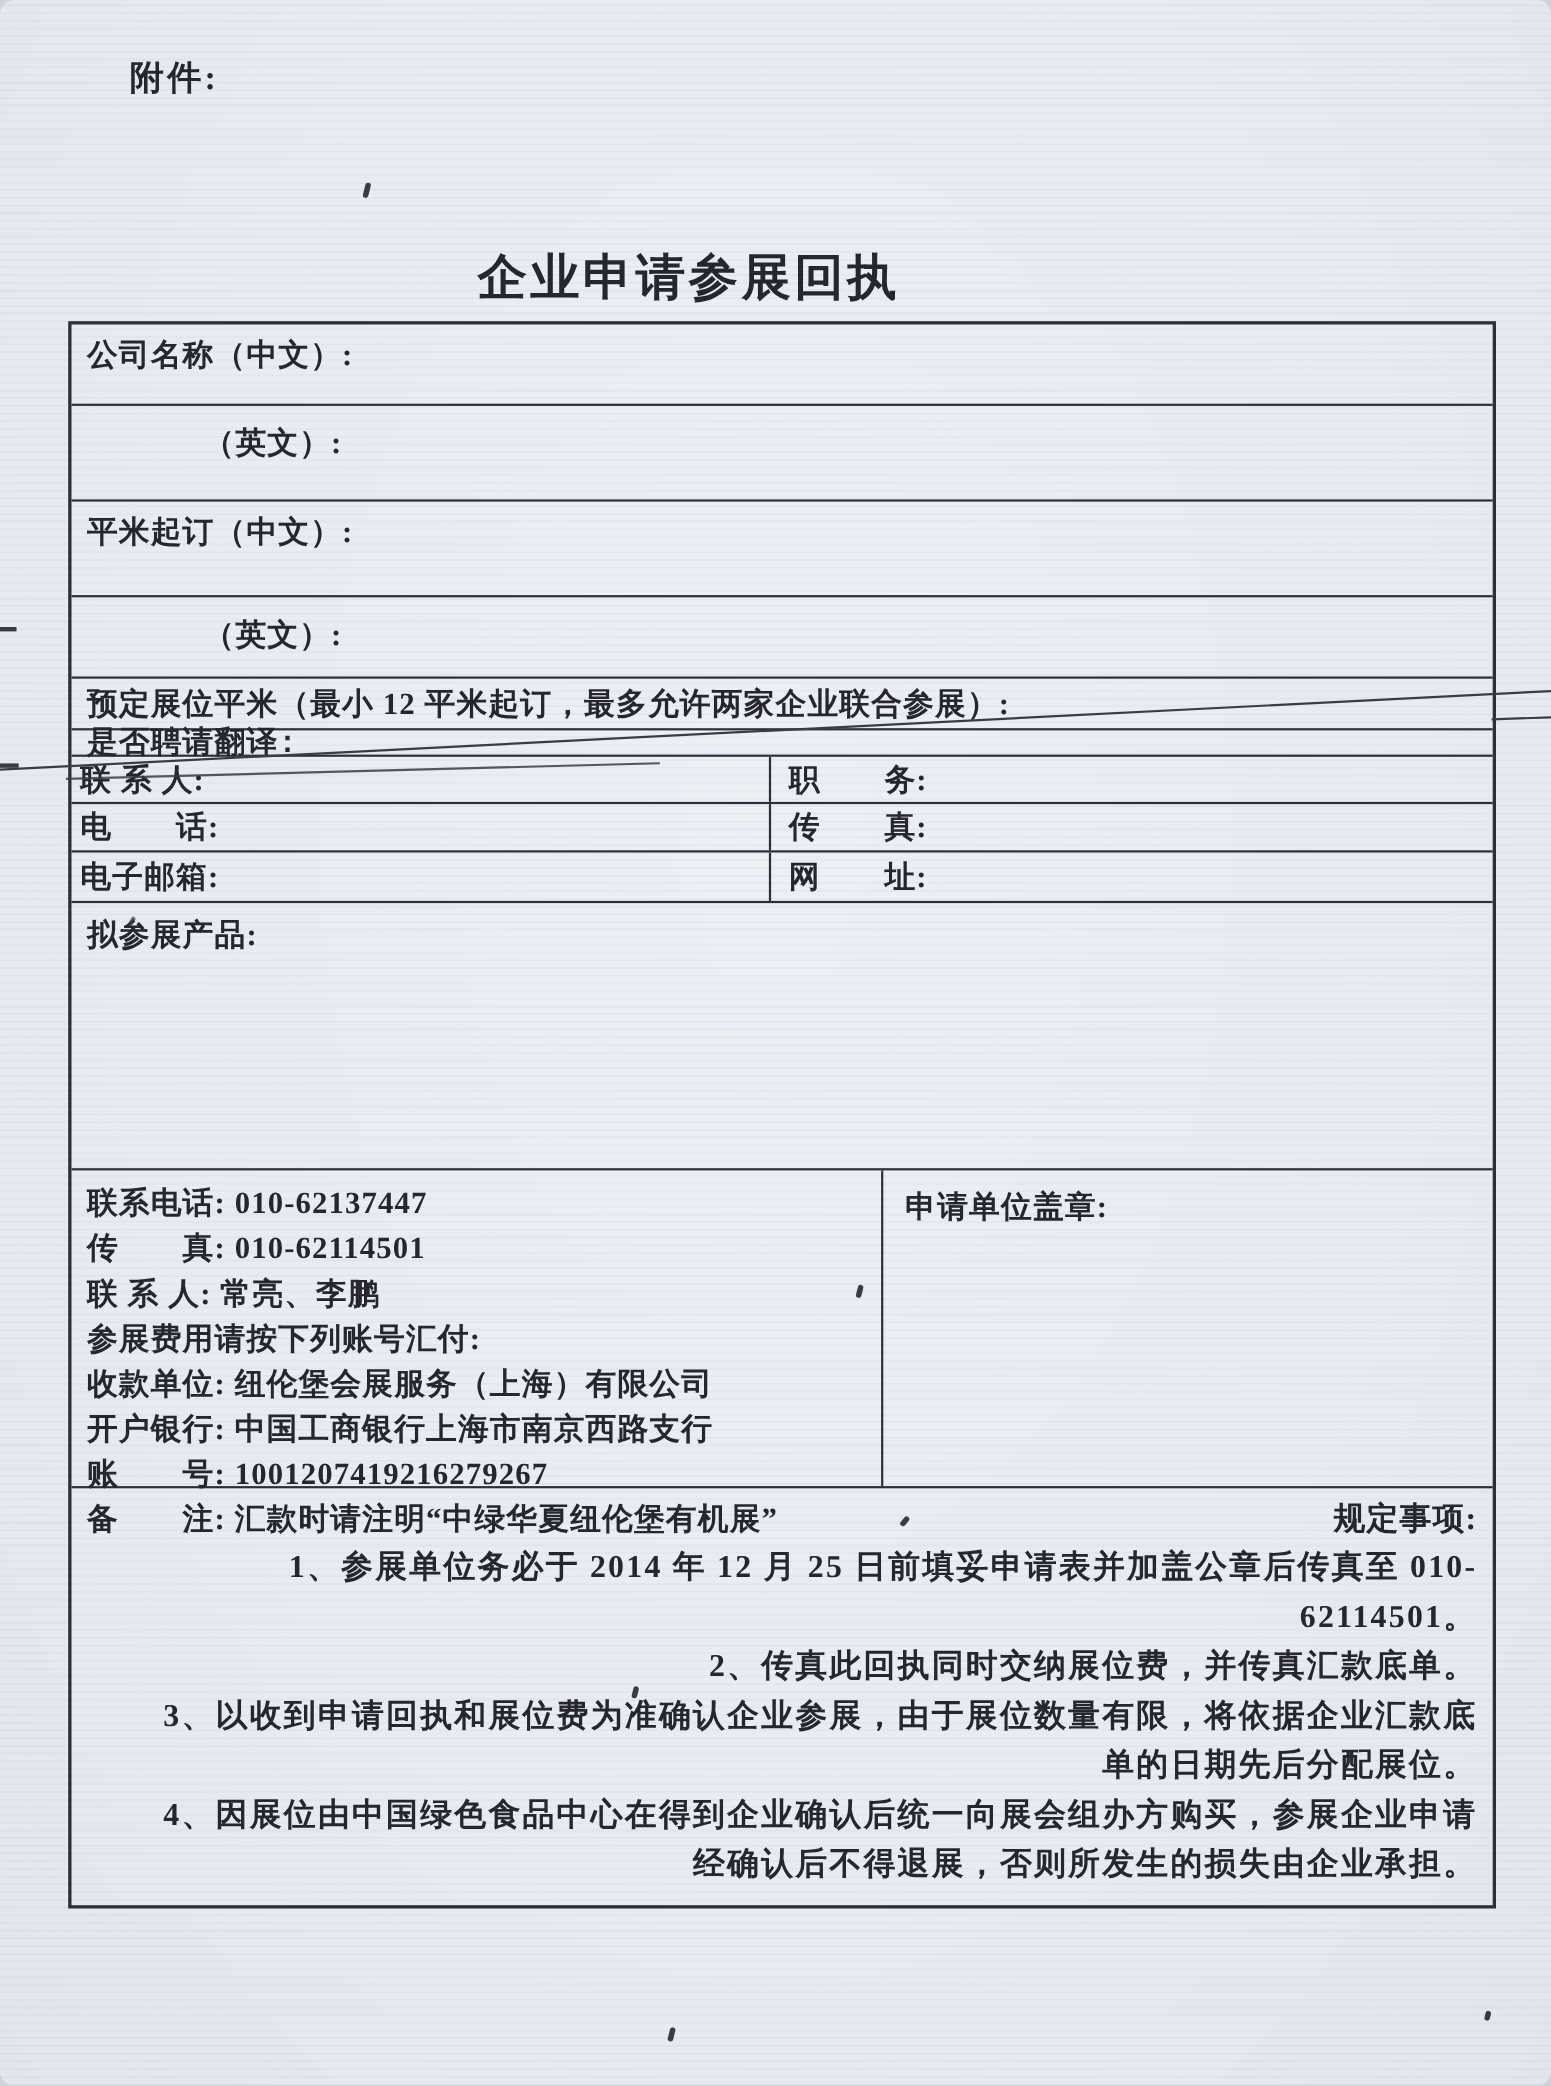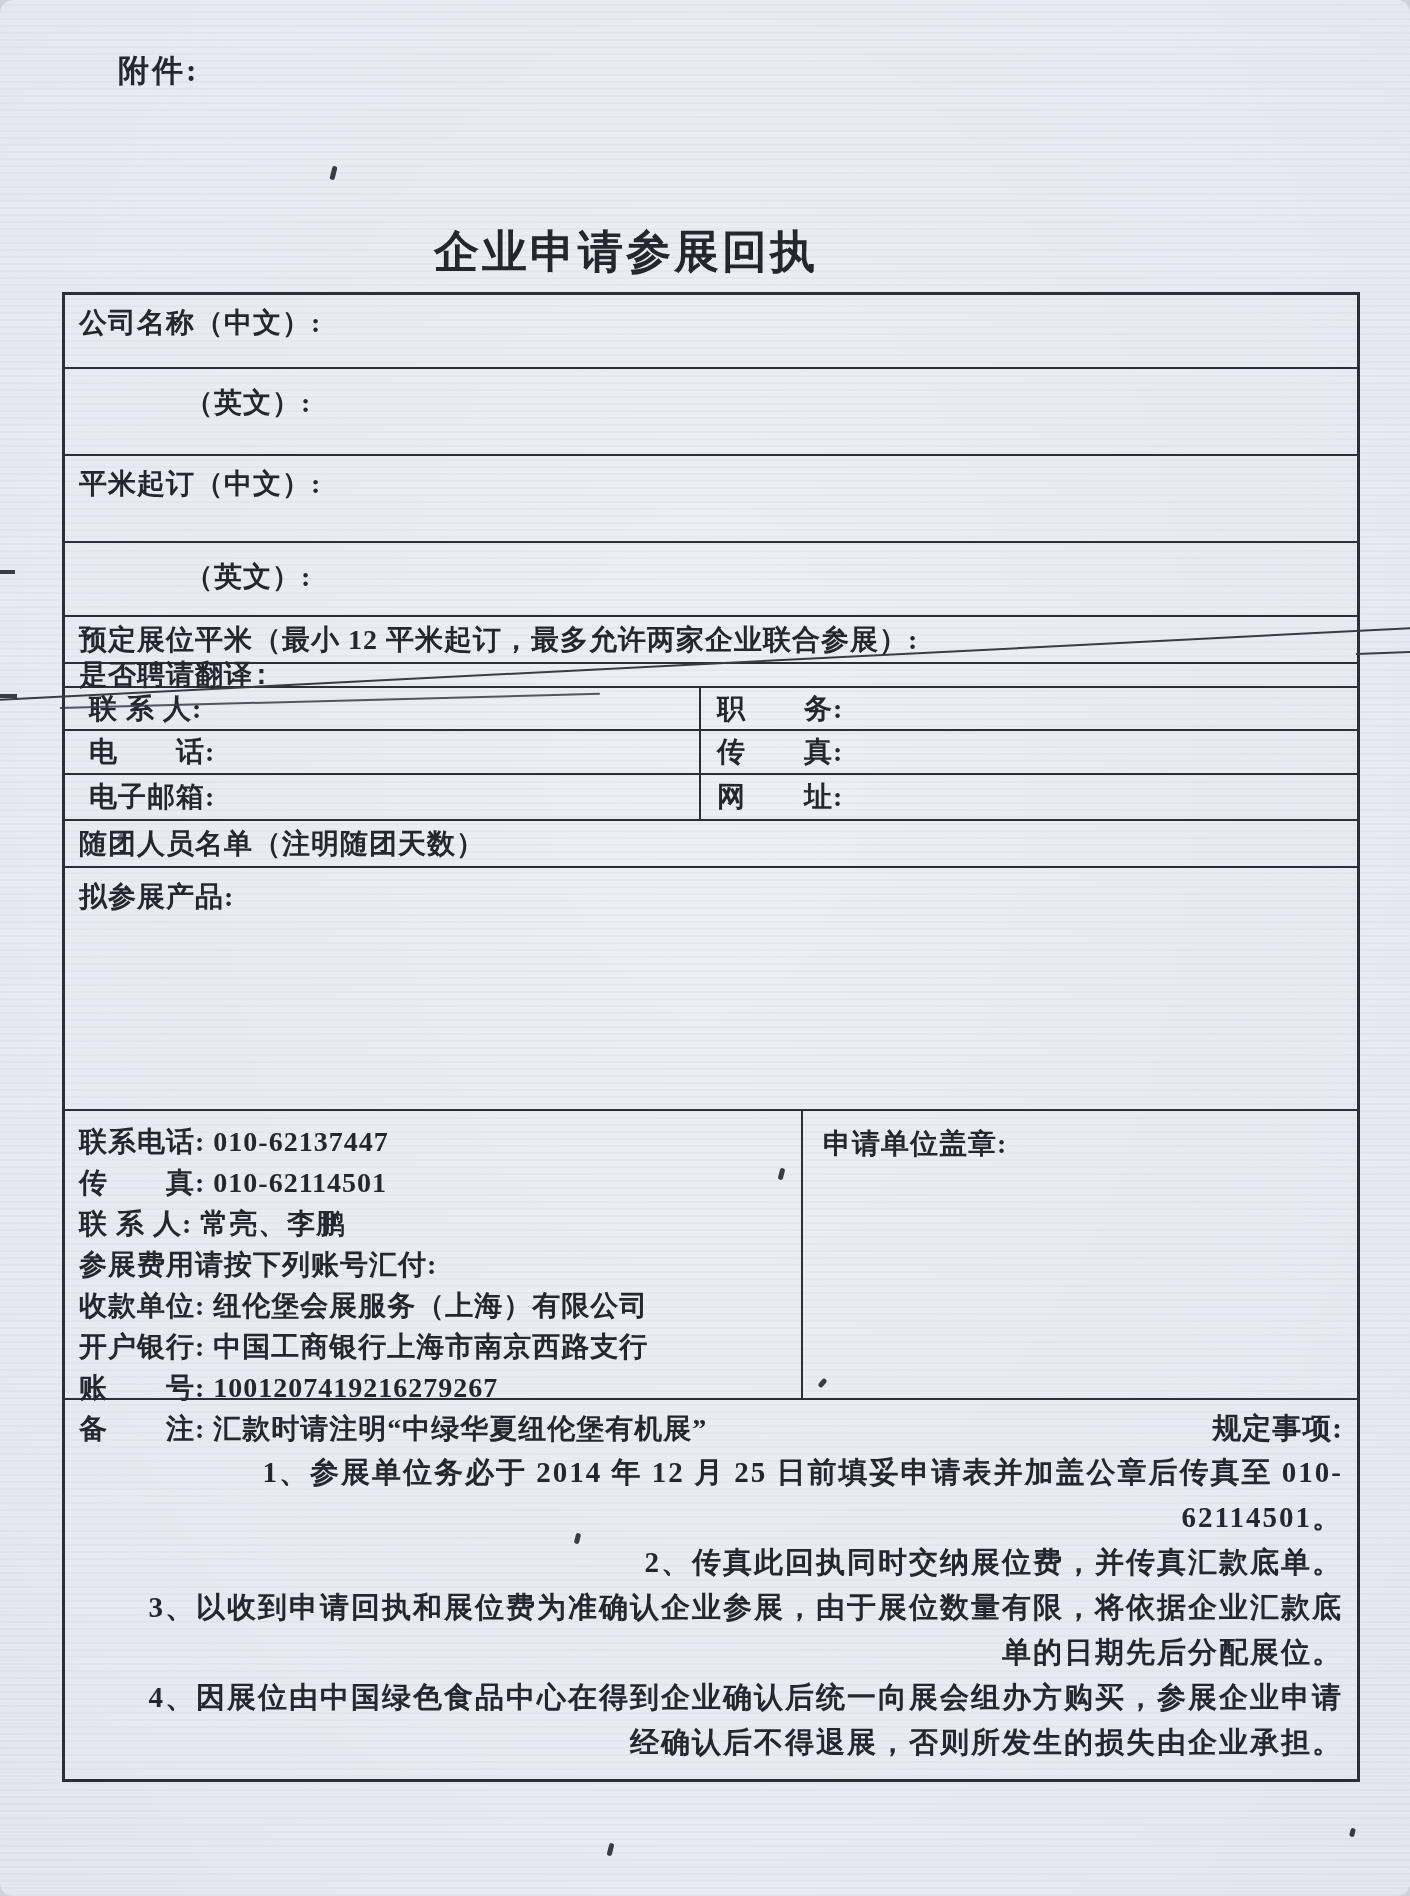--- a/index.html
+++ b/index.html
@@ -45,21 +45,21 @@
   .tall{height:74px;padding:9px 0 0 14px;}
   .tall2{height:87px;padding:9px 0 0 14px;}
   .indent-en{padding-left:120px;padding-top:15px;}
   .single{display:flex;align-items:center;padding-left:14px;}
   .h47{height:47px;}
   .h40{height:24px;font-family:Liberation Mono, monospace;}
   .cols{display:flex;padding:0;}
   .cols .cell-l{
     width:636px;box-sizing:border-box;
     border-right:2px solid var(--line);
-    display:flex;align-items:center;padding-left:24px;
+    display:flex;align-items:center;padding-left:8px;
   }
   .cols .cell-r{flex:1;display:flex;align-items:center;padding-left:16px;}
   .h43{height:43px;}.h44{height:44px;}.h46{height:46px;}
   .products{height:243px;padding:10px 0 0 14px;}
   .contact-row{display:flex;height:289px;font-size:28px;}
   .contact-left{
     width:738px;box-sizing:border-box;
     border-right:2px solid var(--line);
     padding:10px 0 0 14px;
   }
@@ -142,23 +142,20 @@
 
     <div class="trow cols h46">
       <div class="cell-l">
         <span>电子邮箱:</span>
       </div>
       <div class="cell-r">
         <span>网　　址:</span>
       </div>
     </div>
 
-    <div class="trow single h47">
-      <span>随团人员名单（注明随团天数）</span>
-    </div>
 
     <div class="trow products">
       <span>拟参展产品:</span>
     </div>
 
     <div class="trow contact-row">
       <div class="contact-left">
         <div class="cline">联系电话: 010-62137447</div>
         <div class="cline">传　　真: 010-62114501</div>
         <div class="cline">联 系 人: 常亮、李鹏</div>

